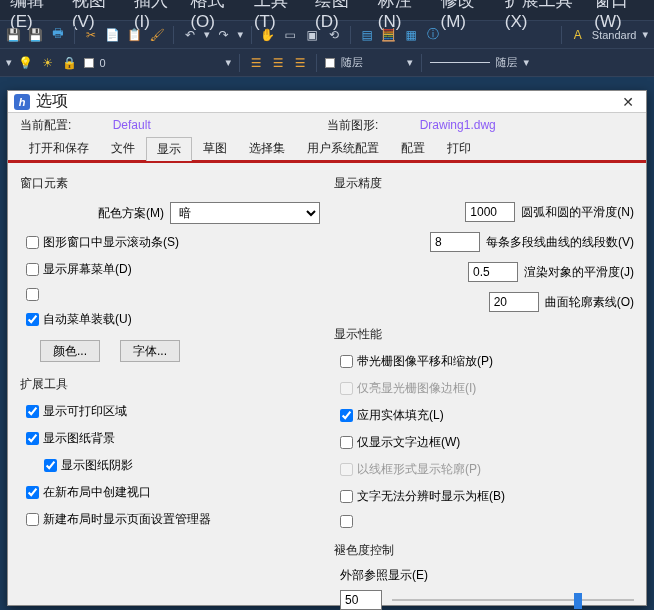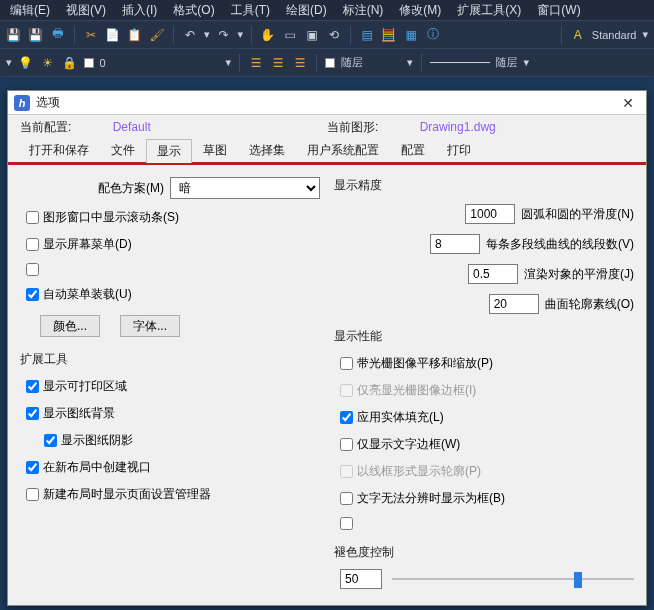--- a/index.html
+++ b/index.html
@@ -14,21 +14,21 @@
     position: relative;
   }
 
   
   .menubar {
     background: #202a3a;
     color: #d8dde6;
     display: flex;
     padding: 2px 10px;
     gap: 16px;
-    font-size: 12px;
+    font-size: 17px;
     height: 20px;
     align-items: center;
   }
   .menubar span { cursor: default; }
 
   
   .toolrow {
     background: #253248;
     display: flex;
     align-items: center;
@@ -66,21 +66,21 @@
     align-items: center;
     padding: 0 6px;
     border-bottom: 1px solid #ccc;
   }
   .titlebar .app-icon {
     width:16px; height:16px; background:#3b6fd1; border-radius:3px;
     color:#fff; font-style:italic; font-weight:bold; font-size:11px;
     display:flex; align-items:center; justify-content:center;
     margin-right:6px;
   }
-  .titlebar .title { flex:1; font-size:12px; color:#222; }
+  .titlebar .title { flex:1; font-size:16px; color:#222; }
   .titlebar .close { font-size:14px; color:#333; padding:0 6px; cursor:pointer; }
 
   .profile-row {
     display:flex; padding: 4px 12px 2px 12px; font-size:12px;
   }
   .profile-row > div { flex:1; }
   .profile-row .label { color:#222; }
   .profile-row .val { color:#8b5cf6; margin-left:38px; }
 
   
@@ -236,20 +236,21 @@
     <div class="tab">草图</div>
     <div class="tab">选择集</div>
     <div class="tab">用户系统配置</div>
     <div class="tab">配置</div>
     <div class="tab">打印</div>
   </div>
 
   <div class="dialog-body">
 
     <div class="col">
+      <div class="section-title">窗口元素</div>
       <div class="row-inline indent">
         <span>配色方案(M)</span>
         <select class="combo" style="width:150px">
           <option>暗</option>
         </select>
       </div>
       <label class="chk">
           <input type="checkbox" style="">
           <span>图形窗口中显示滚动条(S)</span>
         </label>
@@ -337,20 +338,21 @@
         </label>
       <label class="chk">
           <input type="checkbox" style="">
           <span>文字无法分辨时显示为框(B)</span>
         </label>
       <label class="chk">
           <input type="checkbox" style="">
         </label>
 
       <div class="section-title" style="margin-top:6px">褪色度控制</div>
+      <div style="margin-left:6px">外部参照显示(E)</div>
       <div class="slider-row indent">
         <input class="slider-box" value="50" style="">
         <div class="slider">
           <div class="track"></div>
             <div class="thumb" style="left:75%"></div>
         </div>
       </div>
 
     </div>
   </div>

